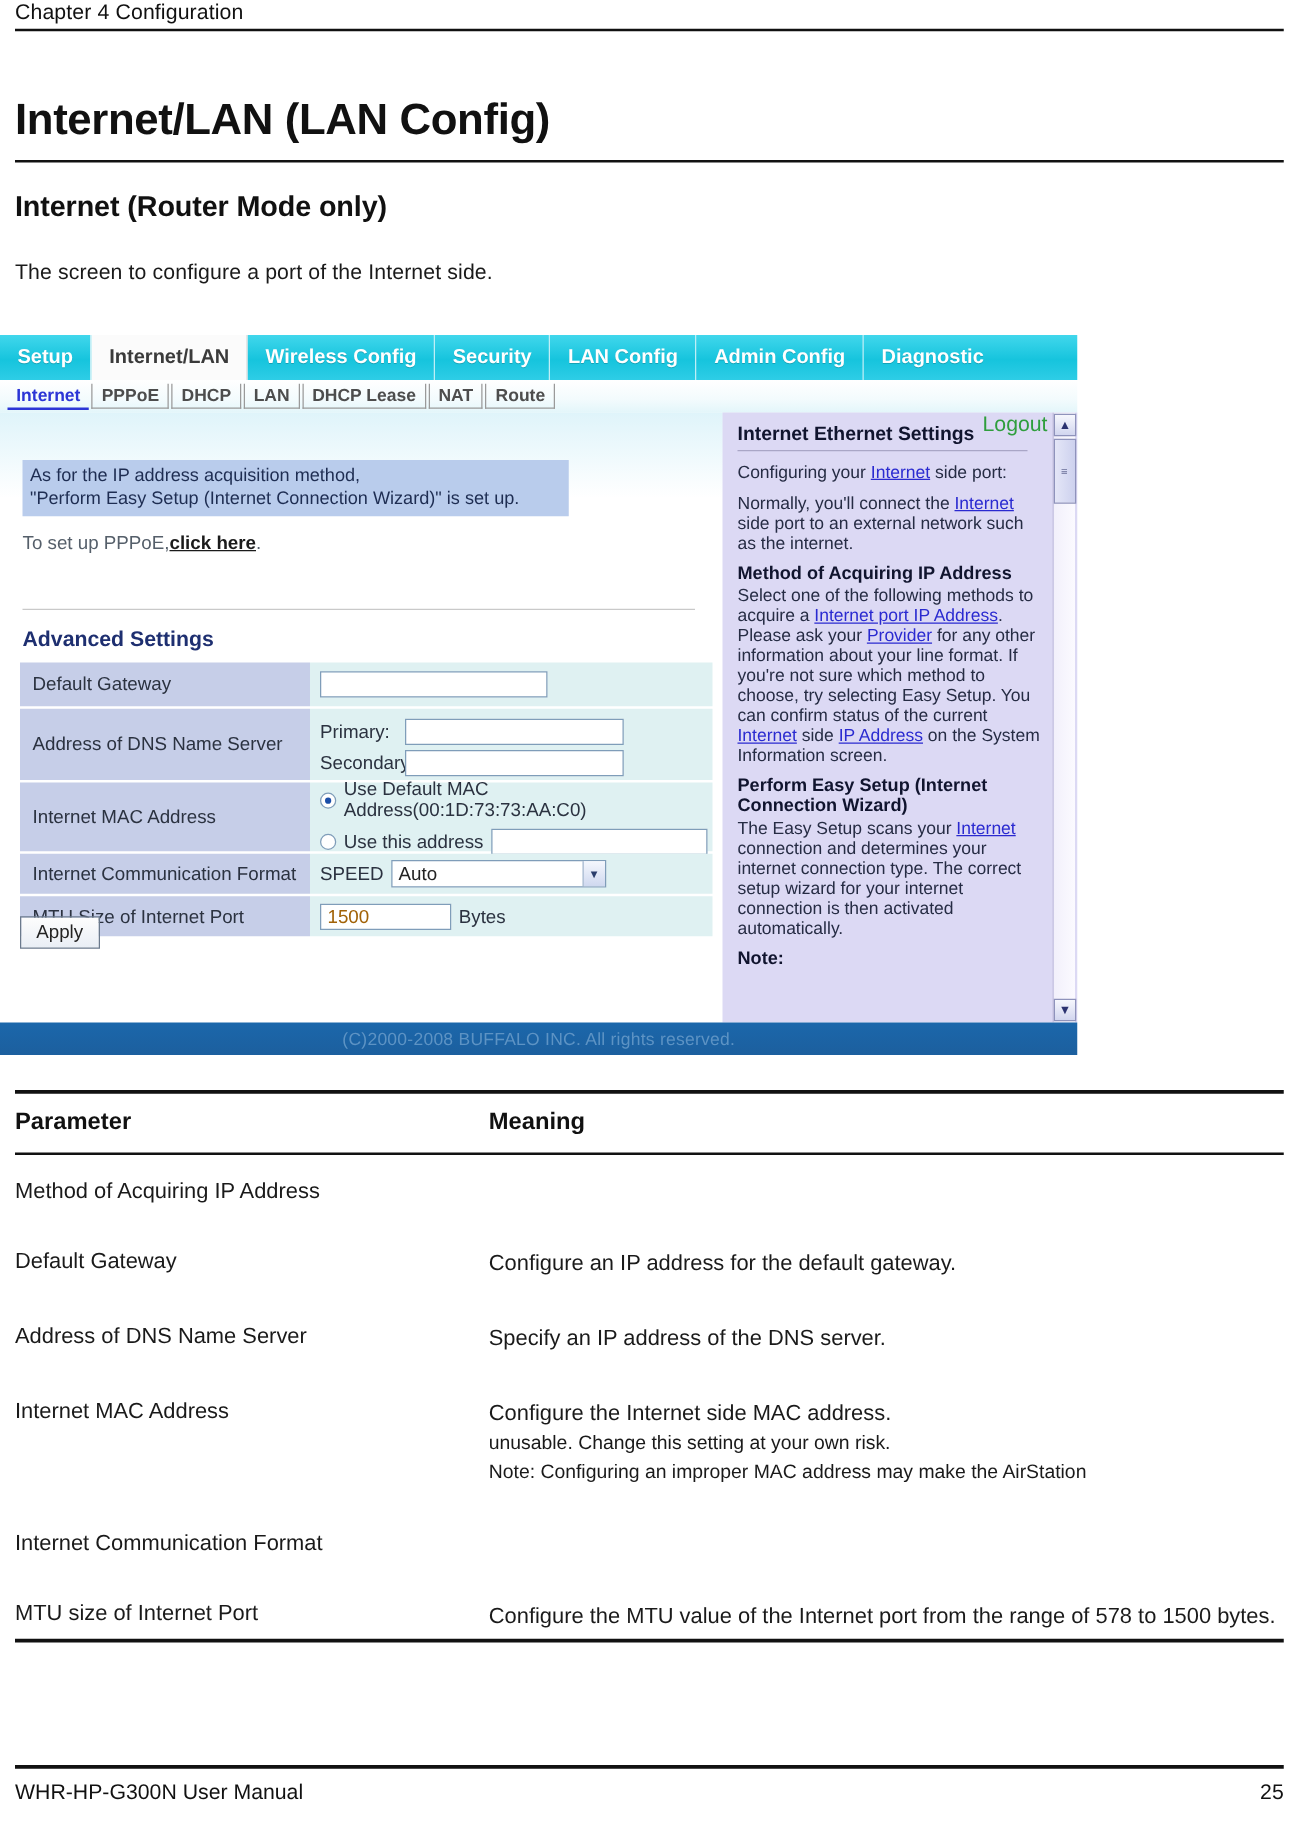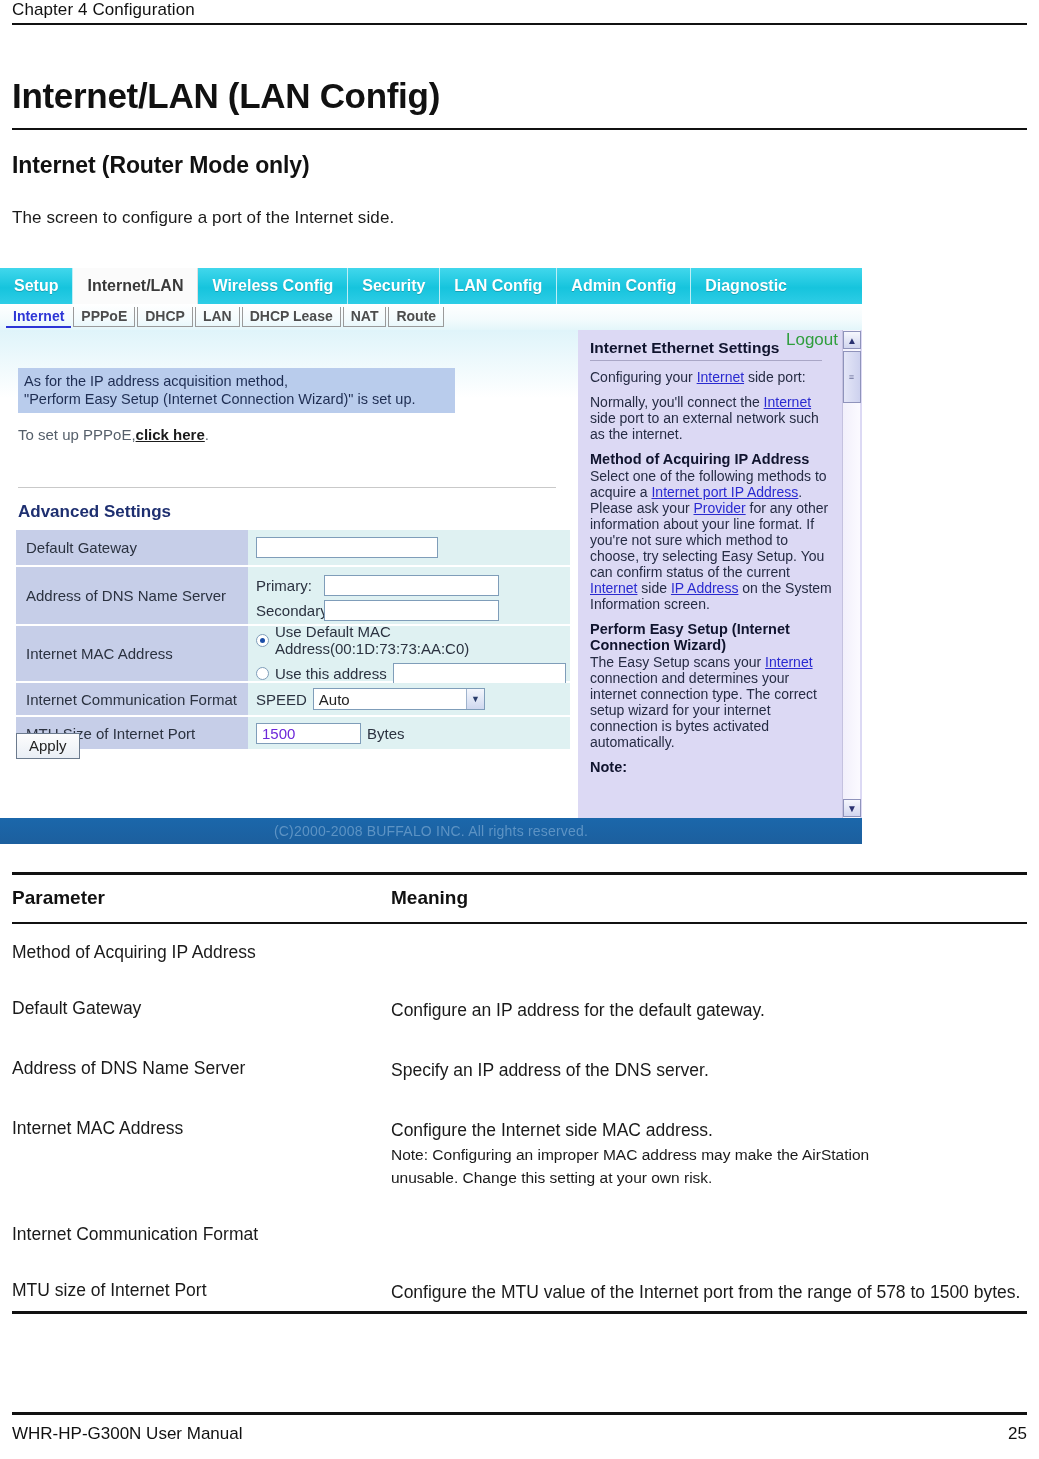--- a/index.html
+++ b/index.html
@@ -204,21 +204,21 @@
   }
   .txtbox {
     background: #ffffff;
     border: 1px solid #7f9db9;
     height: 21px;
   }
   .r-gateway { width: 182px; }
   .r-dns { width: 175px; }
   .r-mac { width: 173px; }
   .r-mtu { width: 105px; padding-left: 5px;
-           display:flex; align-items:center; font-size:15px; color:#6d28d9; }
+           display:flex; align-items:center; font-size:15px; color:#a16207; }
 
   .radio-line { display: flex; align-items: center; gap: 6px; }
   .radio {
     width: 13px; height: 13px; border-radius: 50%;
     background: #ffffff;
     border: 1px solid #7f9db9;
     display: inline-block; position: relative;
     flex: 0 0 auto;
   }
   .radio.checked::after {
@@ -497,21 +497,21 @@
           <span>Normally, you'll connect the </span><a href="#" class="lnk">Internet</a><span> side port to an external network such as the internet.</span>
         </div>
 
         <div class="help-h2">Method of Acquiring IP Address</div>
         <div class="help-p">
           <span>Select one of the following methods to acquire a </span><a href="#" class="lnk">Internet port IP Address</a><span>. Please ask your </span><a href="#" class="lnk">Provider</a><span> for any other information about your line format. If you're not sure which method to choose, try selecting Easy Setup. You can confirm status of the current </span><a href="#" class="lnk">Internet</a><span> side </span><a href="#" class="lnk">IP Address</a><span> on the System Information screen.</span>
         </div>
 
         <div class="help-h2">Perform Easy Setup (Internet Connection Wizard)</div>
         <div class="help-p">
-          <span>The Easy Setup scans your </span><a href="#" class="lnk">Internet</a><span> connection and determines your internet connection type. The correct setup wizard for your internet connection is bytes activated automatically.</span>
+          <span>The Easy Setup scans your </span><a href="#" class="lnk">Internet</a><span> connection and determines your internet connection type. The correct setup wizard for your internet connection is then activated automatically.</span>
         </div>
 
         <div class="help-h2">Note:</div>
       </div>
 
       <div class="scrollbar">
         <div class="sb-btn sb-up">▲</div>
         <div class="sb-thumb">≡</div>
         <div class="sb-btn sb-down">▼</div>
       </div>
@@ -542,22 +542,22 @@
 
   <div class="ptable-row">
     <div class="c1">Address of DNS Name Server</div>
     <div class="c2">Specify an IP address of the DNS server.</div>
   </div>
 
   <div class="ptable-row">
     <div class="c1">Internet MAC Address</div>
     <div class="c2">
       <div>Configure the Internet side MAC address.</div>
+      <span class="note-sub indent">unusable. Change this setting at your own risk.</span>
       <span class="note-sub">Note: Configuring an improper MAC address may make the AirStation</span>
-      <span class="note-sub indent">unusable. Change this setting at your own risk.</span>
     </div>
   </div>
 
   <div class="ptable-row">
     <div class="c1">Internet Communication Format</div>
   </div>
 
   <div class="ptable-row" style="padding-bottom:6px;">
     <div class="c1">MTU size of Internet Port</div>
     <div class="c2" style="max-width:635px;">Configure the MTU value of the Internet port from the range of 578 to 1500 bytes.</div>

